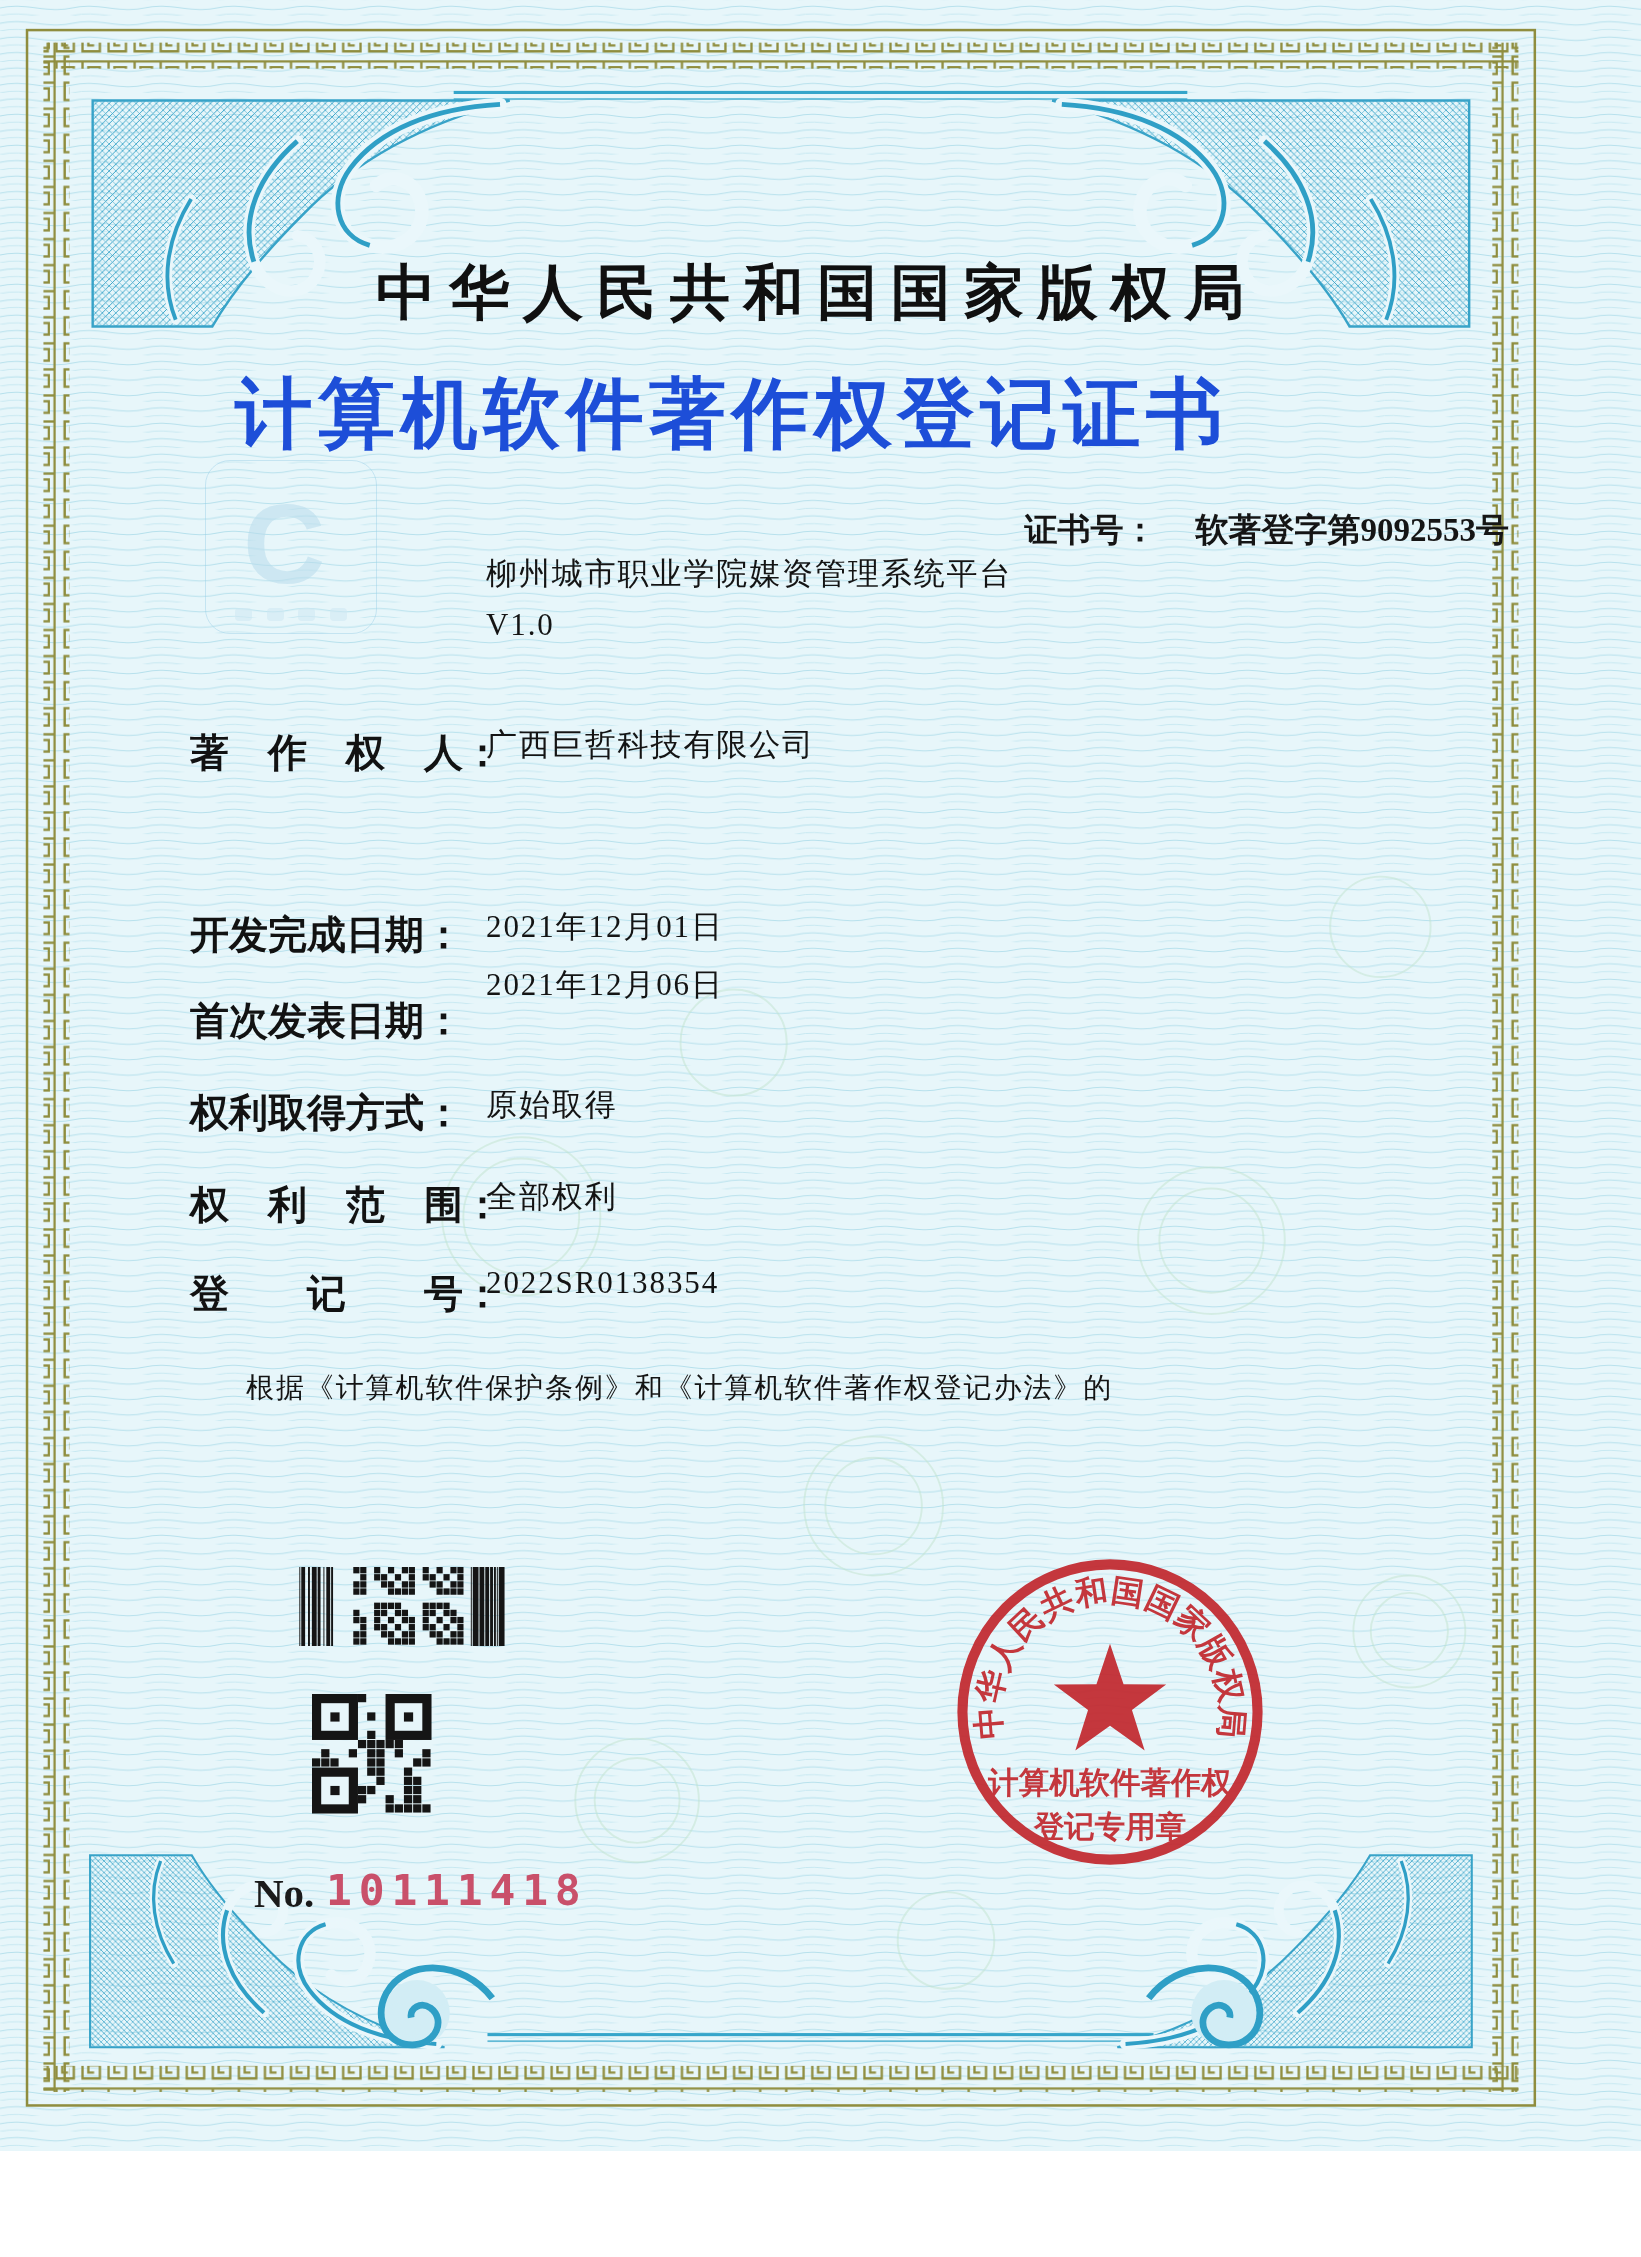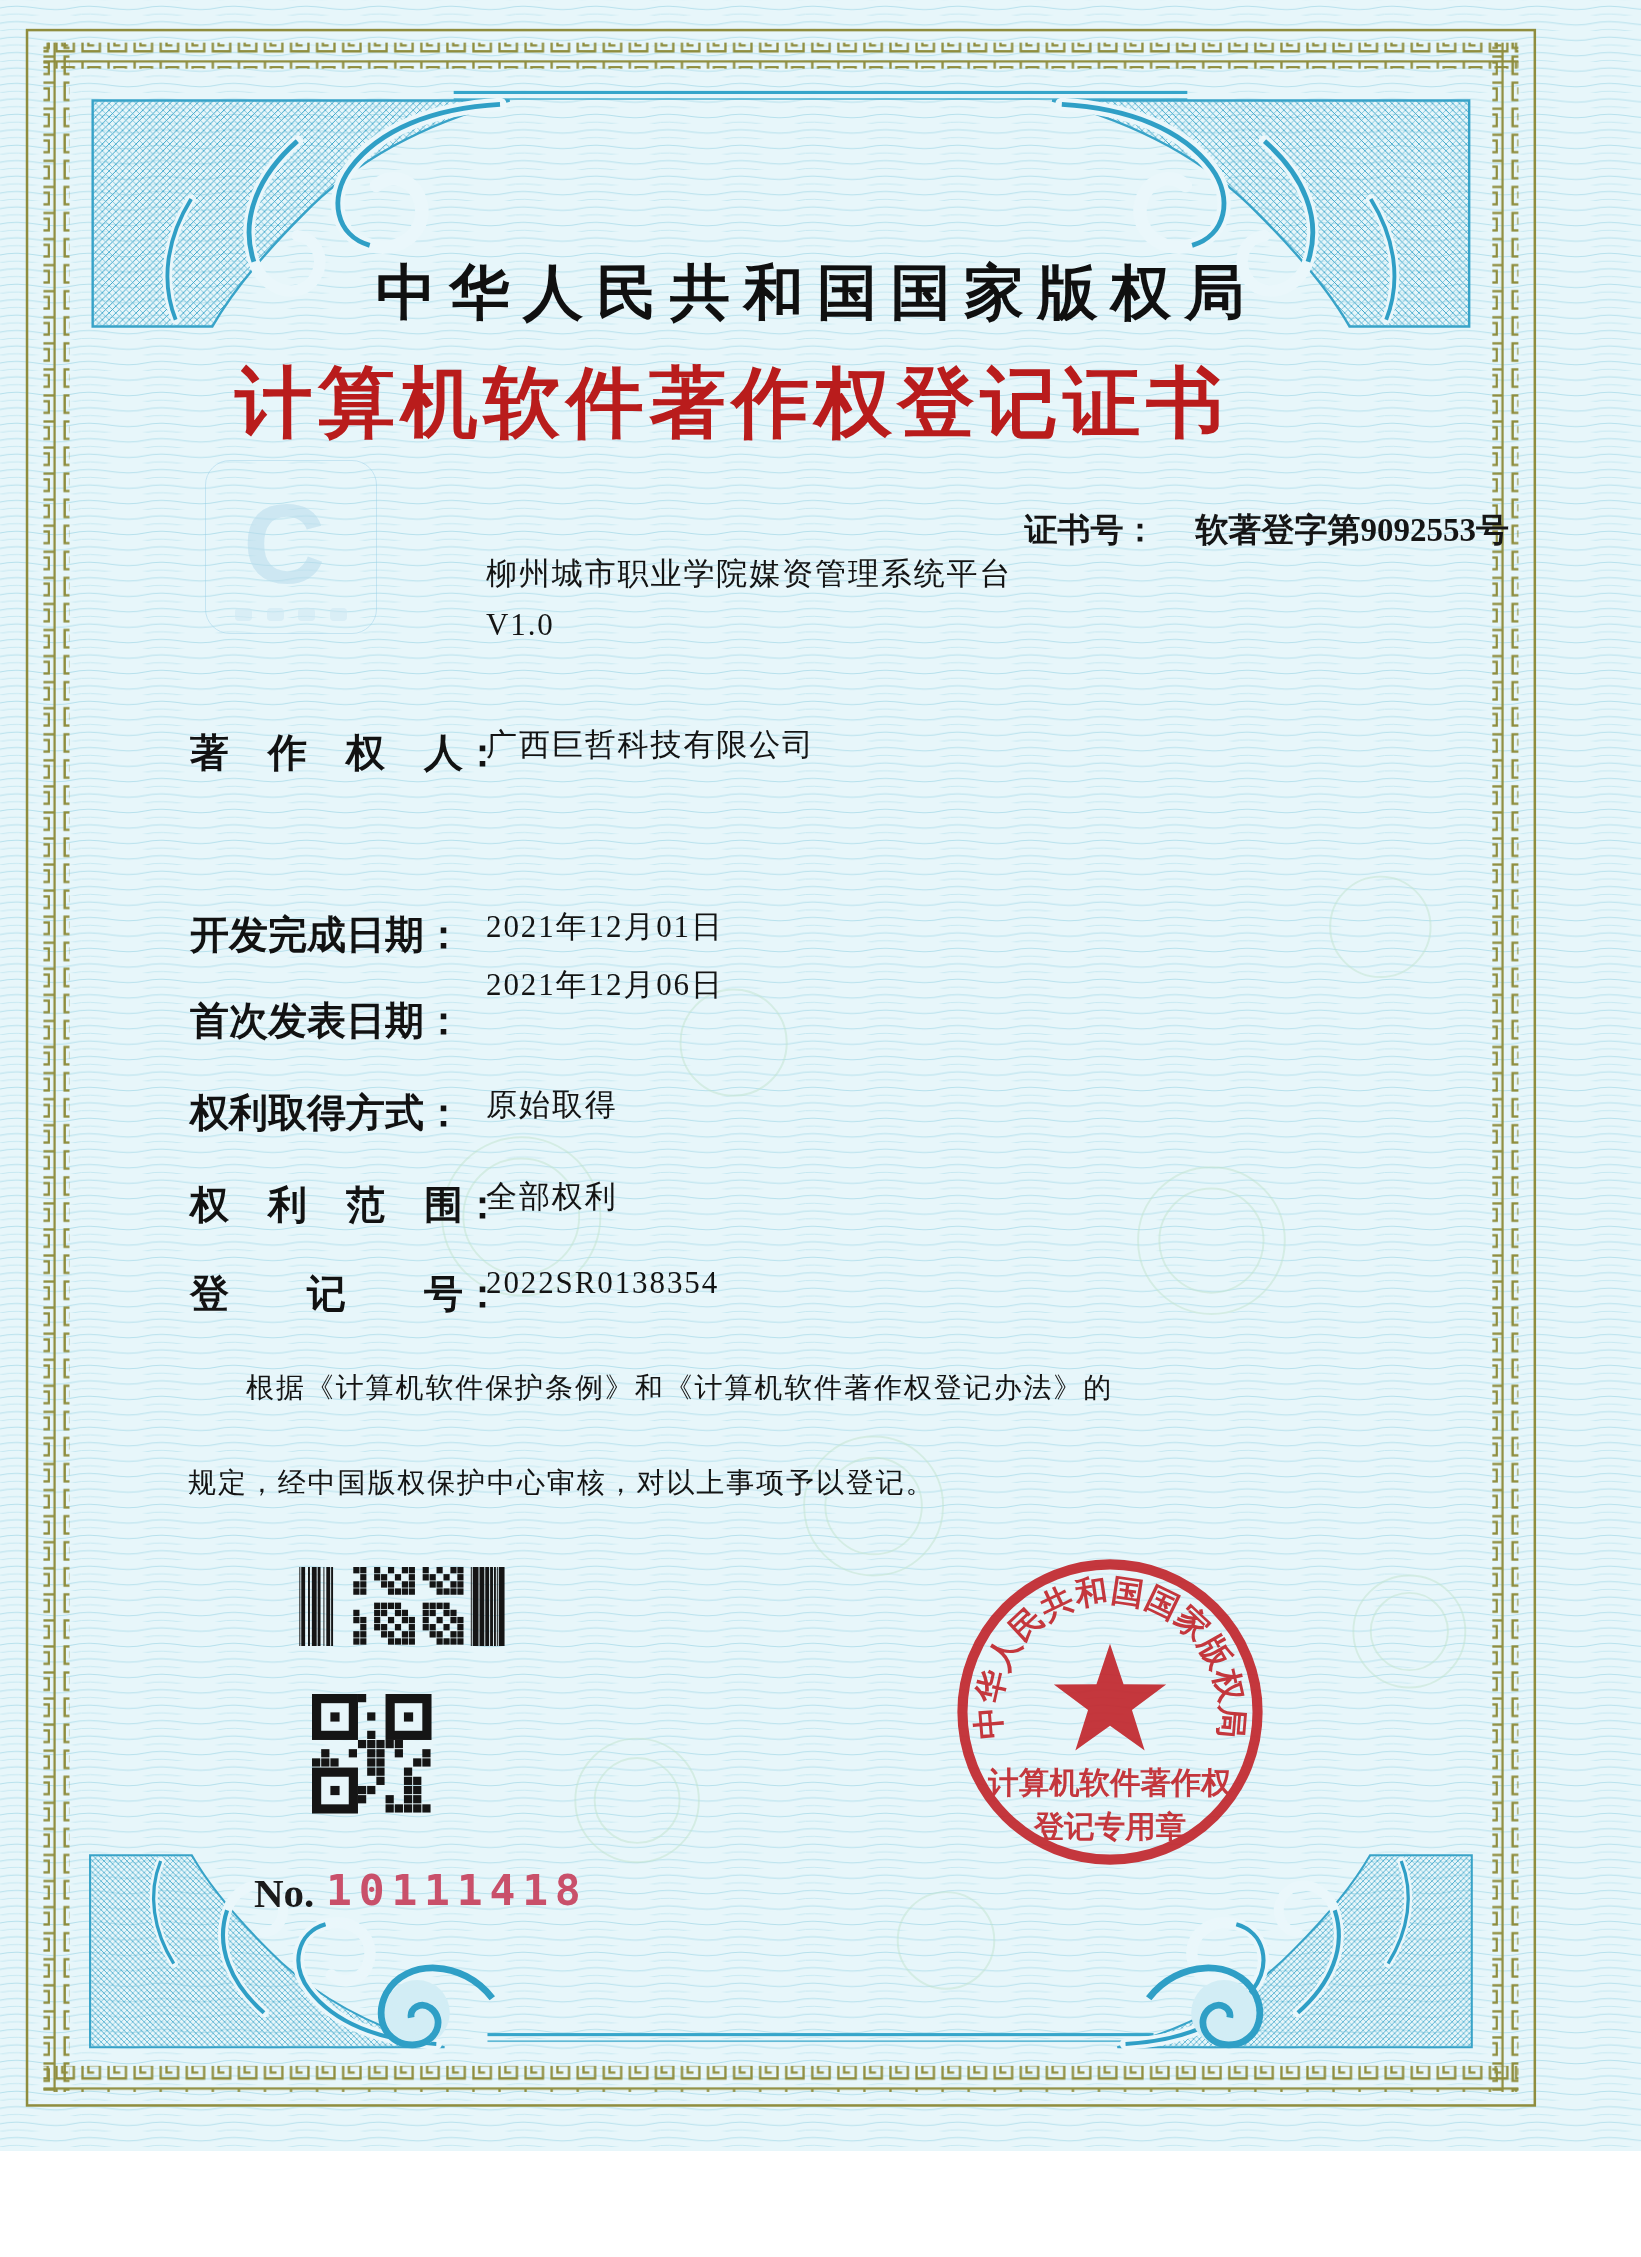--- a/index.html
+++ b/index.html
@@ -4,22 +4,22 @@
 <style>
   html,body{margin:0;padding:0;}
   body{background:#ffffff;font-family:"Liberation Serif","DejaVu Serif",serif;}
   .page{position:relative;width:1641px;height:2257px;background:#ffffff;overflow:hidden;}
   .paper{position:absolute;left:0;top:0;width:1641px;height:2151px;background:#e7f6fa;overflow:hidden;}
   .bg-svg{position:absolute;left:0;top:0;width:1641px;height:2151px;display:block;}
 
   .abs{position:absolute;}
   .issuer-title{left:0;top:253px;width:1634px;text-align:center;font-size:60px;font-weight:900;
     color:#101010;letter-spacing:13.5px;white-space:pre;}
-  .cert-title{left:0;top:352px;width:1464px;text-align:center;font-size:77px;font-weight:900;
-    color:#b91c1c;letter-spacing:5.8px;white-space:pre;}
+  .cert-title{left:0;top:363px;width:1464px;text-align:center;font-size:77px;font-weight:900;
+    color:#1d4ed8;letter-spacing:5.8px;white-space:pre;}
   .certno{left:975px;top:471px;font-size:33px;font-weight:bold;color:#151515;white-space:pre;}
   .certno .gap{display:inline-block;width:39px;}
 
   .field-label{left:190px;width:299px;font-size:39px;font-weight:bold;color:#121212;
     font-family:"Liberation Sans","DejaVu Sans",sans-serif;white-space:pre;}
   .field-value{left:486px;font-size:31px;font-weight:normal;color:#141414;white-space:pre;letter-spacing:1.9px;}
 
   .statement{font-size:28px;font-weight:400;color:#141414;letter-spacing:1.9px;white-space:pre;}
 
   .serial-label{left:254px;top:1869px;font-size:41px;color:#1b1b1b;font-weight:bold;}
@@ -150,21 +150,20 @@
     <div class="abs field-label" style="top:1086px">权利取得方式：</div>
     <div class="abs field-value" style="top:1084px">原始取得</div>
 
     <div class="abs field-label" style="top:1178px">权　利　范　围：</div>
     <div class="abs field-value" style="top:1176px">全部权利</div>
 
     <div class="abs field-label" style="top:1267px">登　　记　　号：</div>
     <div class="abs field-value" style="top:1265px">2022SR0138354</div>
 
     <div class="abs statement" style="left:246px;top:1369px">根据《计算机软件保护条例》和《计算机软件著作权登记办法》的</div>
-    <div class="abs statement" style="left:188px;top:1464px">规定，经中国版权保护中心审核，对以上事项予以登记。</div>
 
     <svg class="abs barcode-svg" viewBox="0 0 237 82" xmlns="http://www.w3.org/2000/svg">
         <rect x="0" y="0" width="1" height="82" fill="#151515"></rect>
         <rect x="2" y="0" width="4" height="82" fill="#151515"></rect>
         <rect x="9" y="0" width="2" height="82" fill="#151515"></rect>
         <rect x="13" y="0" width="5" height="82" fill="#151515"></rect>
         <rect x="19" y="0" width="3" height="82" fill="#151515"></rect>
         <rect x="25" y="0" width="1" height="82" fill="#151515"></rect>
         <rect x="28" y="0" width="4" height="82" fill="#151515"></rect>
         <rect x="33" y="0" width="2" height="82" fill="#151515"></rect>

